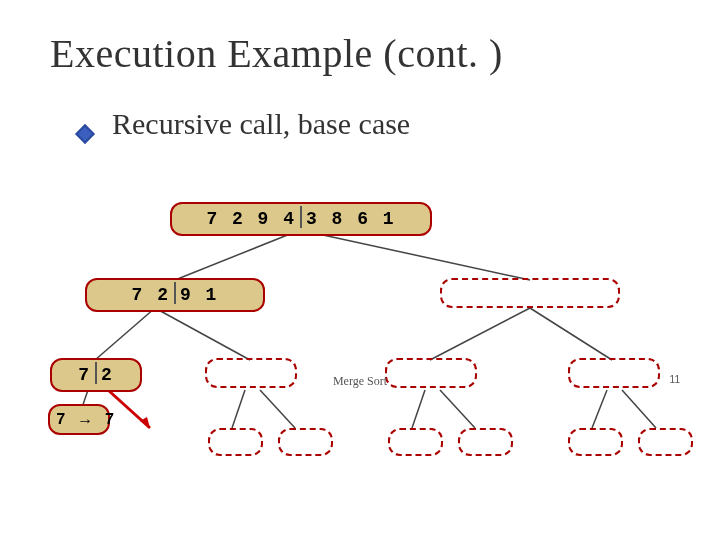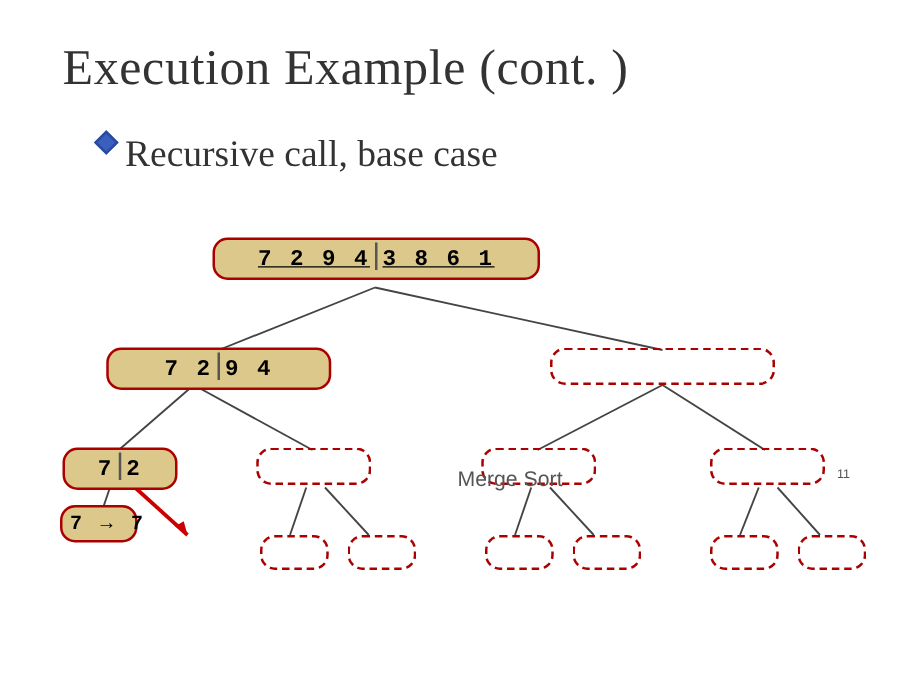--- a/index.html
+++ b/index.html
@@ -1,30 +1,30 @@
 <!DOCTYPE html>
 <html><head>
 <meta charset="utf-8">
 <style>
   * { box-sizing: border-box; margin: 0; padding: 0; }
   html, body { width: 720px; height: 540px; background: #fff; font-family: Georgia, 'Times New Roman', serif; position: relative; overflow: hidden; }
   .slide { width: 720px; height: 392px; position: relative; padding: 30px 50px 0 50px; }
   .title { font-size: 40px; font-weight: normal; color: #333; letter-spacing: 0.5px; margin-bottom: 30px; }
-  .subtitle-row { display: flex; align-items: flex-start; gap: 8px; margin-bottom: 8px; padding-left: 28px; }
+  .subtitle-row { display: flex; align-items: flex-end; gap: 20px; margin-bottom: 8px; padding-left: 28px; }
   .diamond { width: 14px; height: 14px; background: #3b5fbf; transform: rotate(45deg); border: 2px solid #2a4a9f; flex-shrink: 0; }
   .subtitle { font-size: 30px; color: #333; }
   .canvas { position: absolute; left: 0; top: 0; width: 720px; height: 540px; pointer-events: none; }
   .node { position: absolute; text-align: center; font-family: 'Courier New', monospace; font-size: 18px; font-weight: bold; letter-spacing: 2px; padding: 4px 6px; border-radius: 12px; white-space: nowrap; }
   .solid { border: 2px solid #a00; background: #dcc88a; }
   .dashed { border: 2px dashed #a00; background: transparent; }
   .divider { display: inline-block; width: 2px; height: 22px; background: #555; vertical-align: middle; margin: 0 4px; position: relative; top: -2px; }
   .arrow { font-family: Arial, sans-serif; font-weight: normal; font-size: 16px; }
   .red { color: #c00; }
   .footer { position: absolute; bottom: 18px; width: 100%; left: 0; }
-  .footer-center { position: absolute; left: 50%; transform: translateX(-50%); font-family: Liberation Sans, sans-serif; font-size: 17px; color: #555; margin-left: 48px; }
+  .footer-center { position: absolute; left: 50%; transform: translateX(-50%); font-family: Liberation Serif, serif; font-size: 12px; color: #555; }
   .footer-right { position: absolute; right: 40px; font-family: Arial, sans-serif; font-size: 10px; color: #555; }
 </style>
 </head>
 <body>
 
 <div class="slide">
   <div class="title">Execution Example (cont. )</div>
   <div class="subtitle-row">
     <div class="diamond"></div>
     <div class="subtitle">Recursive call, base case</div>
@@ -49,26 +49,26 @@
     <line x1="245" y1="390" x2="232" y2="428" stroke="#444" stroke-width="1.5"></line>
     <line x1="260" y1="390" x2="295" y2="428" stroke="#444" stroke-width="1.5"></line>
 
     <line x1="425" y1="390" x2="412" y2="428" stroke="#444" stroke-width="1.5"></line>
     <line x1="440" y1="390" x2="475" y2="428" stroke="#444" stroke-width="1.5"></line>
 
     <line x1="607" y1="390" x2="592" y2="428" stroke="#444" stroke-width="1.5"></line>
     <line x1="622" y1="390" x2="656" y2="428" stroke="#444" stroke-width="1.5"></line>
   </svg>
 
-  <div class="node solid" style="left:170px; top:190px; width:262px;text-decoration:underline;">
+  <div class="node solid" style="left:170px; top:202px; width:262px;">
     <span>7 2 9 4</span><span class="divider"></span><span>3 8 6 1</span>
   </div>
 
   <div class="node solid" style="left:85px; top:278px; width:180px;">
-    <span>7 2</span><span class="divider"></span><span>9 4</span>
+    <span>7 2</span><span class="divider"></span><span>9 1</span>
   </div>
   <div class="node dashed" style="left:440px; top:278px; width:180px; height:30px;"></div>
 
   <div class="node solid" style="left:50px; top:358px; width:92px;">
     <span>7</span><span class="divider"></span><span>2</span>
   </div>
   <div class="node dashed" style="left:205px; top:358px; width:92px; height:30px;"></div>
   <div class="node dashed" style="left:385px; top:358px; width:92px; height:30px;"></div>
   <div class="node dashed" style="left:568px; top:358px; width:92px; height:30px;"></div>
 

